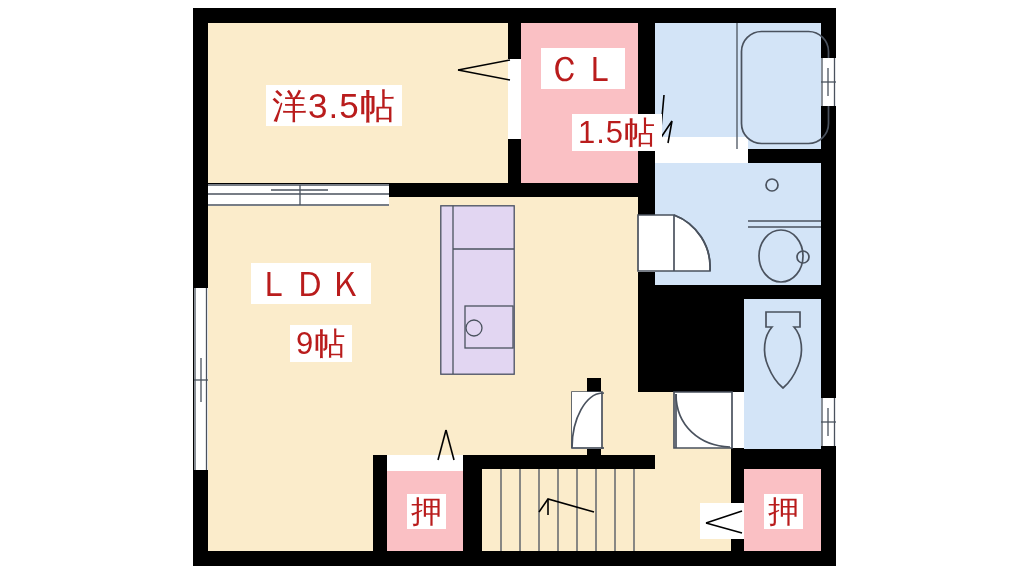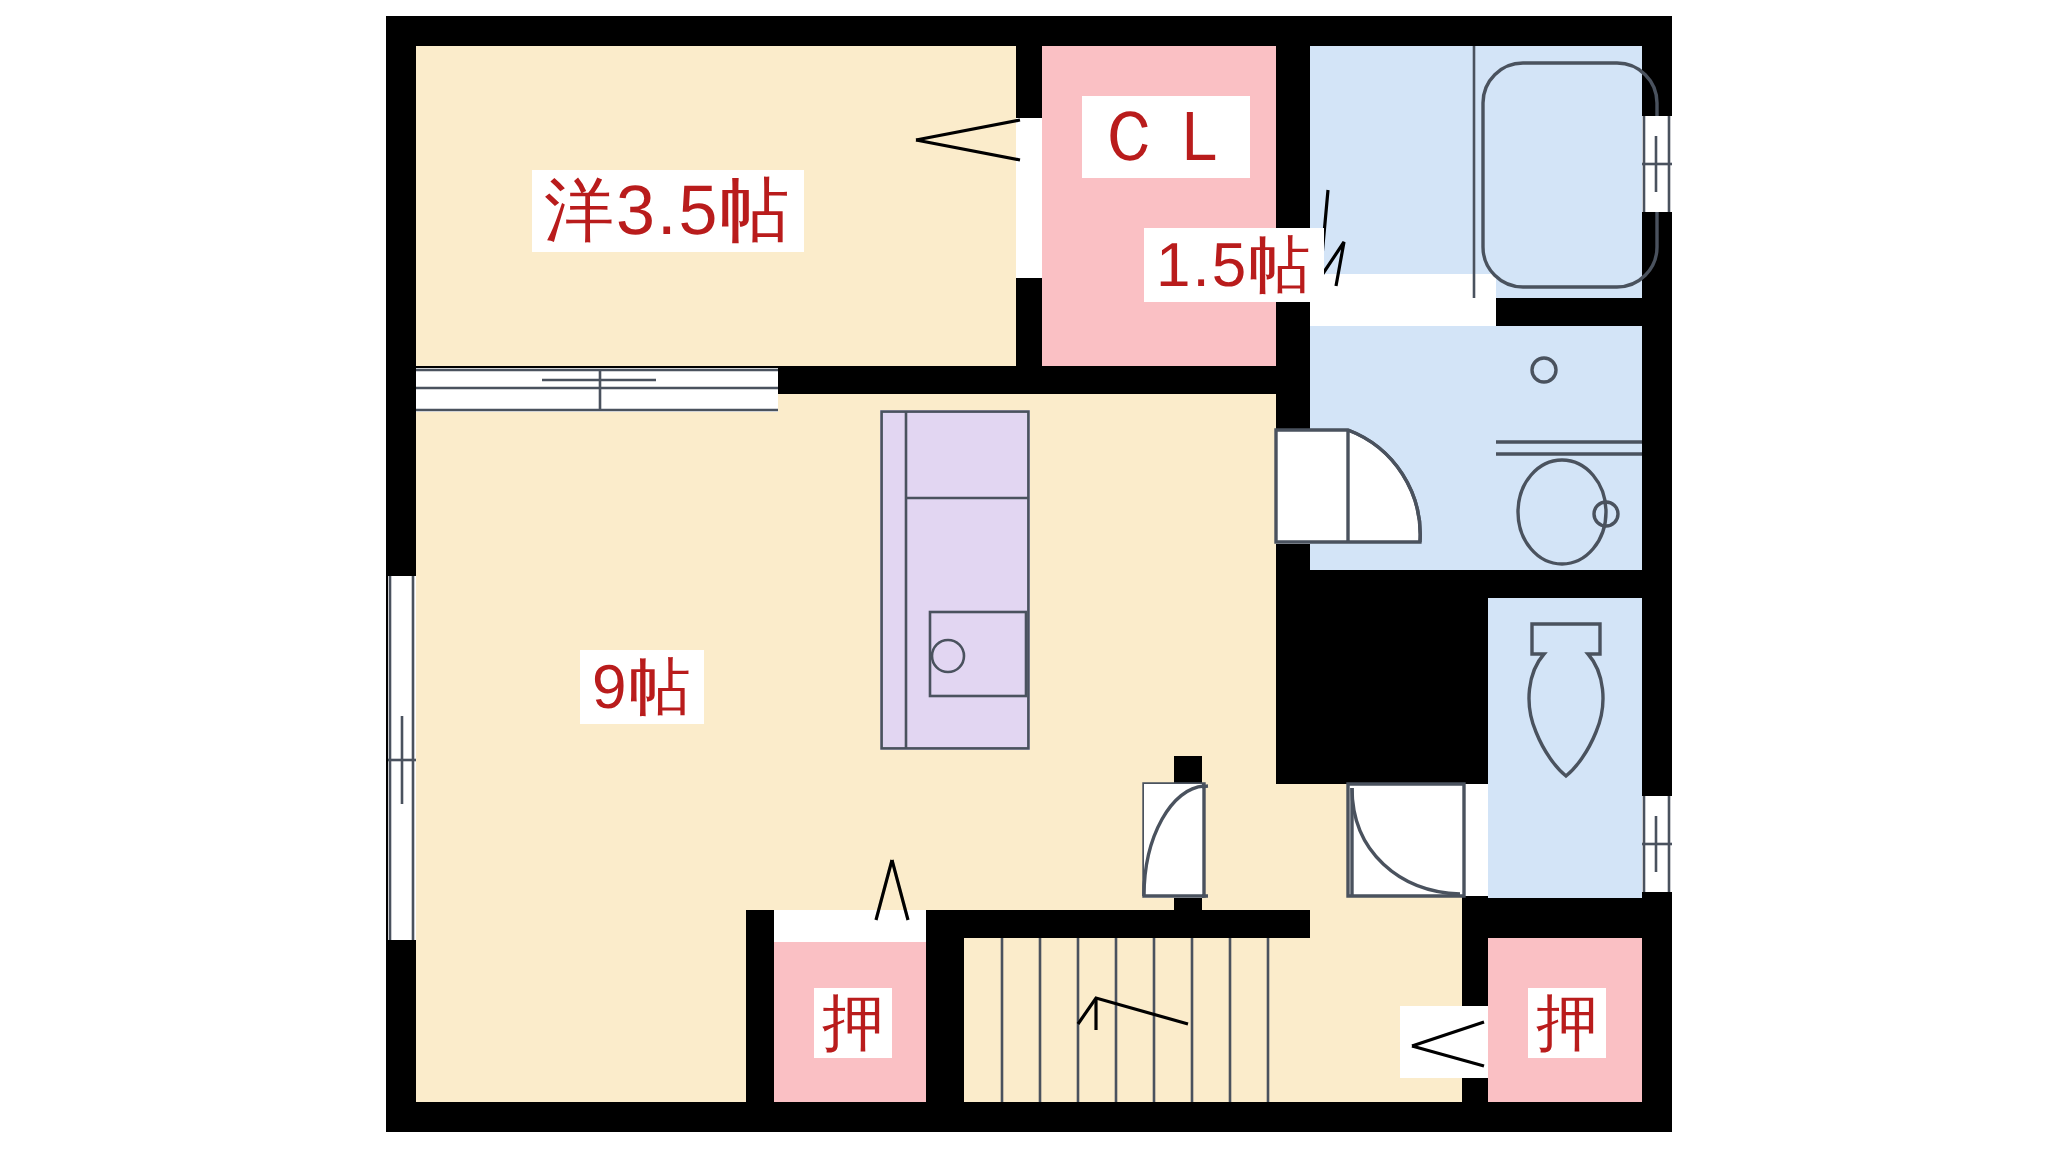--- a/index.html
+++ b/index.html
@@ -249,20 +249,21 @@
   </svg>
 
   <svg class="fx" style="left:596px; top:445px; width:8px; height:8px;" viewBox="0 0 8 8"></svg>
 
   <div class="label lbl-big" style="left:266px; top:85px;">洋3.5帖</div>
 
   <div class="label lbl-big" style="left:541px; top:48px;">ＣＬ</div>
 
   <div class="label lbl-mid" style="left:532px; top:114px;margin-left:40px;">1.5帖</div>
 
+  <div class="label lbl-big" style="left:251px; top:263px;">ＬＤＫ</div>
 
   <div class="label lbl-mid" style="left:290px; top:325px;">9帖</div>
 
   <div class="label lbl-kanji" style="left:407px; top:494px;">押</div>
 
   <div class="label lbl-kanji" style="left:764px; top:494px;">押</div>
 
 </div>
 
 </body></html>

